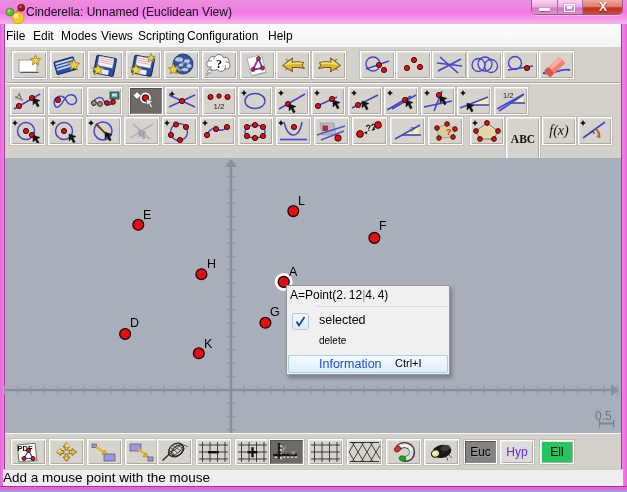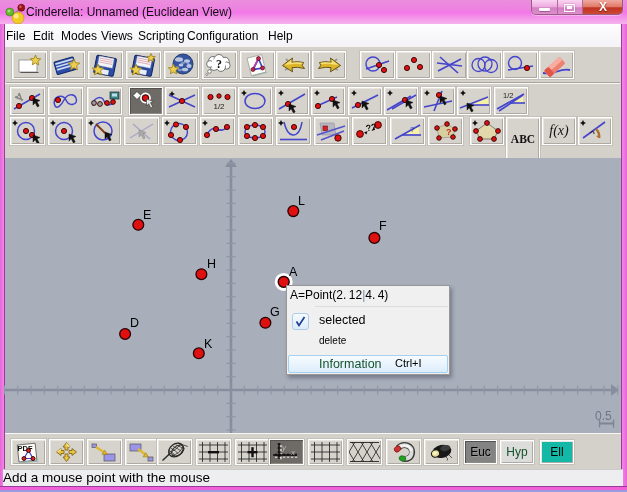--- a/index.html
+++ b/index.html
@@ -548,21 +548,21 @@
 <div class="abs" style="left:286px;top:285px;width:164px;height:90px;background:#f1f0f0;border:1px solid #979797;box-shadow:2px 3px 4px rgba(60,60,80,0.45)">
 <div class="abs" style="left:3px;top:2px;font-size:12px;color:#000">A=Point(2. 12<span style="color:#7788aa">|</span>4. 4)</div>
 <div class="abs" style="left:28px;top:20px;width:133px;height:1px;background:#dcdcdc"></div>
 <div class="abs" style="left:5px;top:27px;width:17px;height:17px;border:1px solid #aecbe8;border-radius:3px;background:linear-gradient(#f6fbfe,#dcebf8)">
 <svg width="15" height="15" viewBox="0 0 15 15">
         <path d="M3.5 7.5 L6 11.5 L11.5 3" fill="none" stroke="#1b3d94" stroke-width="1.7"></path>
       </svg></div>
 <div class="abs" style="left:32px;top:27px;font-size:12.5px;color:#000">selected</div>
 <div class="abs" style="left:32px;top:49px;font-size:10px;color:#000">delete</div>
 <div class="abs" style="left:1px;top:69px;width:160px;height:18px;border:1px solid #a6d0ee;border-radius:2px;background:linear-gradient(#f7fbfe,#dcedfb)"></div>
-<div class="abs" style="left:32px;top:70.5px;font-size:12.5px;color:#14532d">Information</div>
+<div class="abs" style="left:32px;top:70.5px;font-size:12.5px;color:#1d4ed8">Information</div>
 <div class="abs" style="left:108px;top:70.5px;font-size:11px;color:#000000">Ctrl+I</div>
 </div>
 <div class="abs" style="left:5px;top:433px;width:616px;height:36px;background:#d4d1ca"></div>
 <div class="abs" style="left:5px;top:433px;width:616px;height:1px;background:#f7f6f3"></div>
 <div class="btn" style="left:11px;top:439px;width:35px;height:26px">
     <svg width="31" height="22" viewBox="0 0 31 22">
       <g transform="rotate(-6 15 11)">
         <rect x="5" y="3" width="18" height="17" fill="#fdfdf8" stroke="#555" stroke-width="0.8"></rect>
         <path d="M5 20 l18 0 l2 1.5 l-18 0 z" fill="#9ab0b0"></path>
       </g>
@@ -696,18 +696,18 @@
       </g>
       <ellipse cx="9.5" cy="12.5" rx="4.2" ry="3.6" fill="#e6dc96" stroke="#0c0c0c" stroke-width="1" transform="rotate(-20 9.5 12.5)"></ellipse>
       <ellipse cx="9" cy="12.2" rx="2" ry="1.7" fill="#f8f4cc" transform="rotate(-20 9 12.2)"></ellipse>
       <path d="M20 16 q3 2 1 3.5 M23 14 l3 3" stroke="#555" stroke-width="1" fill="none"></path>
     </svg>
   </div>
 <div class="btn press" style="left:464px;top:440px;width:33px;height:24px;background:#838383">
     <span style="font-size:12px;color:#000;text-shadow:1px 1px 0 #9a9a9a">Euc</span>
   </div>
 <div class="btn" style="left:500px;top:440px;width:34px;height:24px;background:#dcdcda">
-    <span style="font-size:12px;color:#14532d">Hyp</span>
-  </div>
-<div class="btn" style="left:540px;top:440px;width:34px;height:24px;background:#14b8a6">
+    <span style="font-size:12px;color:#6d28d9">Hyp</span>
+  </div>
+<div class="btn" style="left:540px;top:440px;width:34px;height:24px;background:#22c55e">
     <span style="font-size:12px;color:#000">Ell</span>
   </div>
 <div class="abs" style="left:3px;top:469px;width:620px;height:17px;background:#eeedef;border-top:1px solid #cacaca"></div>
 <div class="abs" style="left:3px;top:470px;font-size:13.5px;color:#000">Add a mouse point with the mouse</div>
 </body></html>

